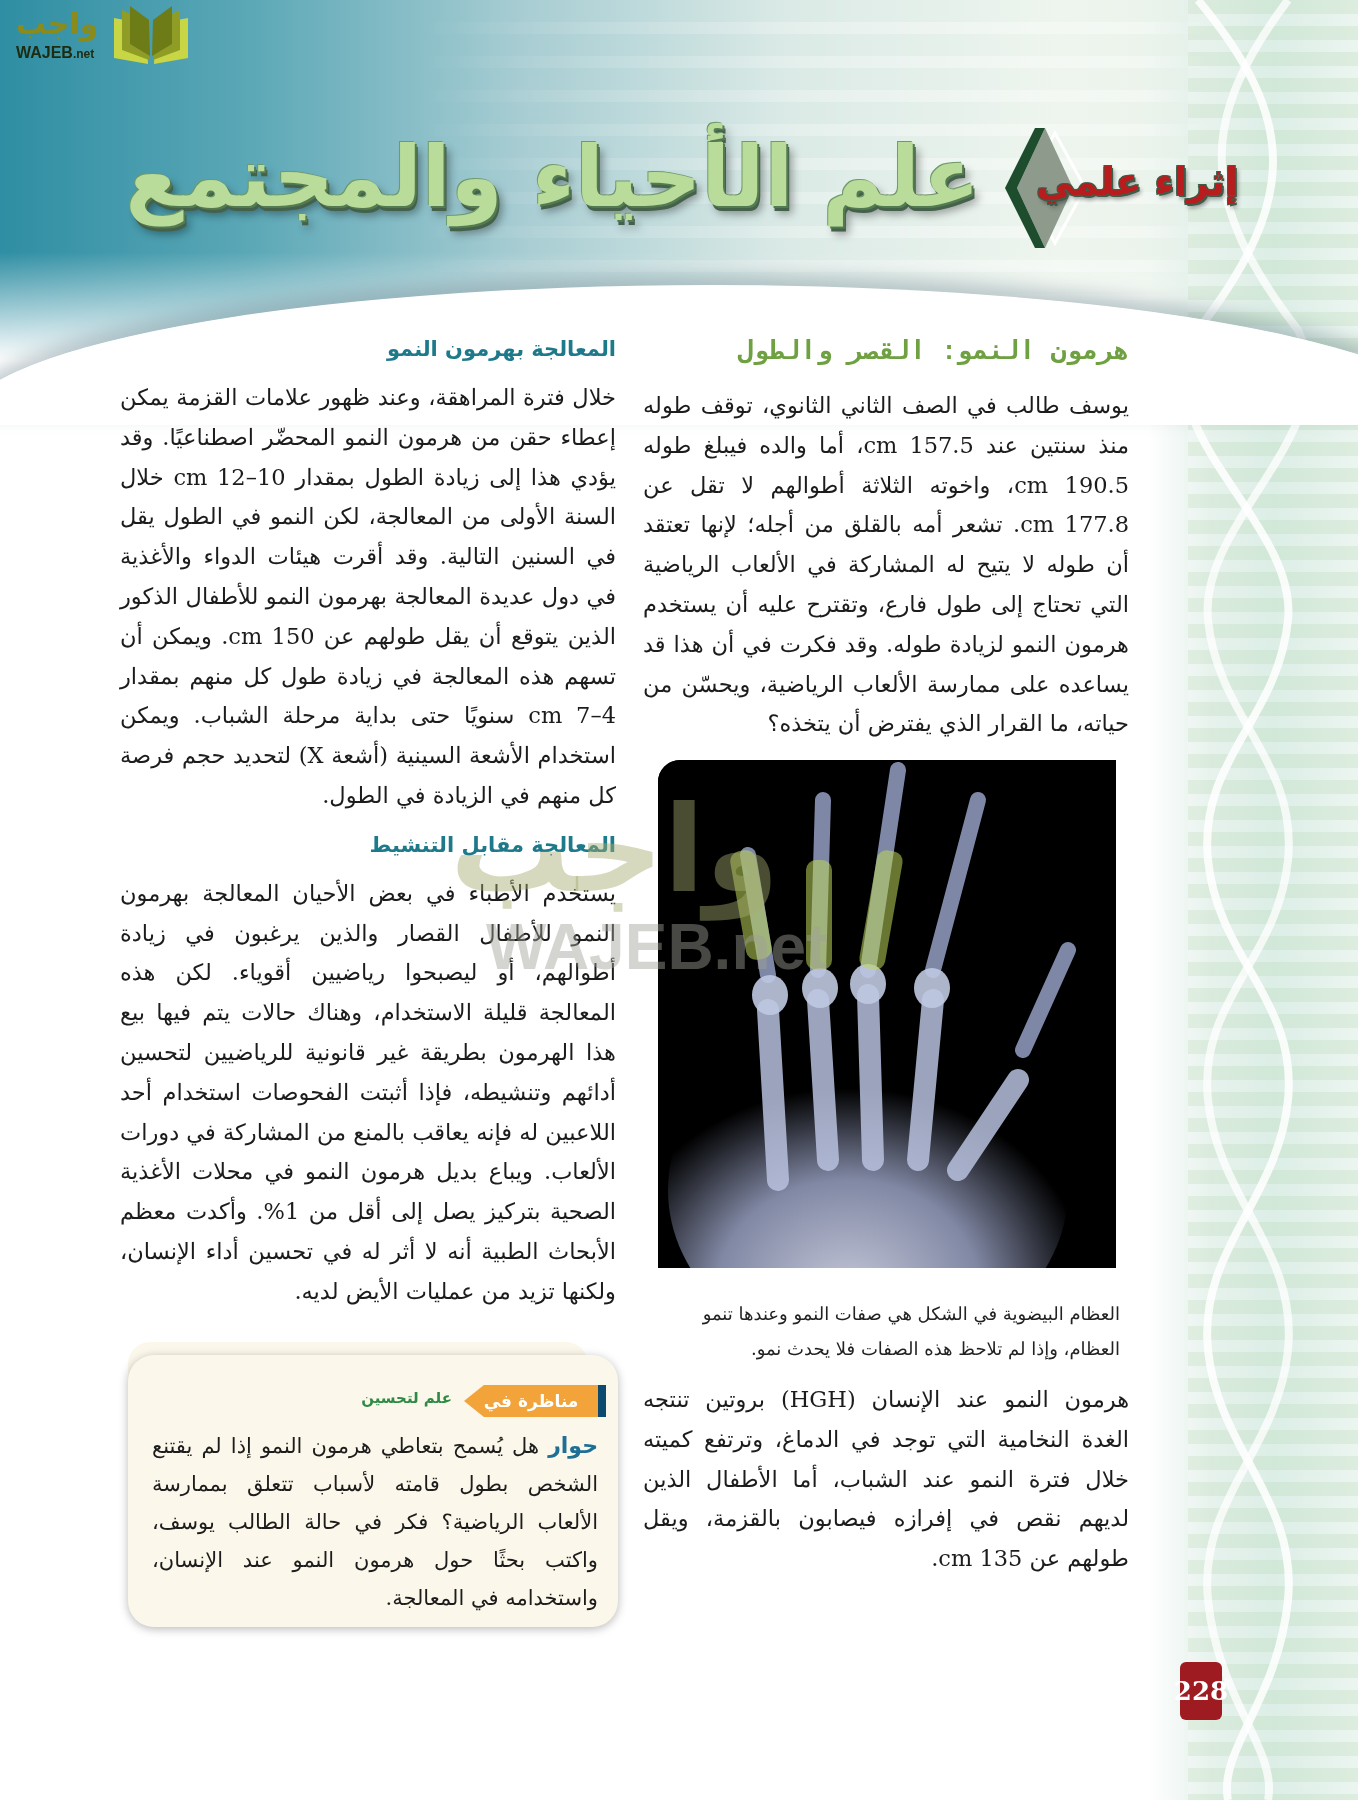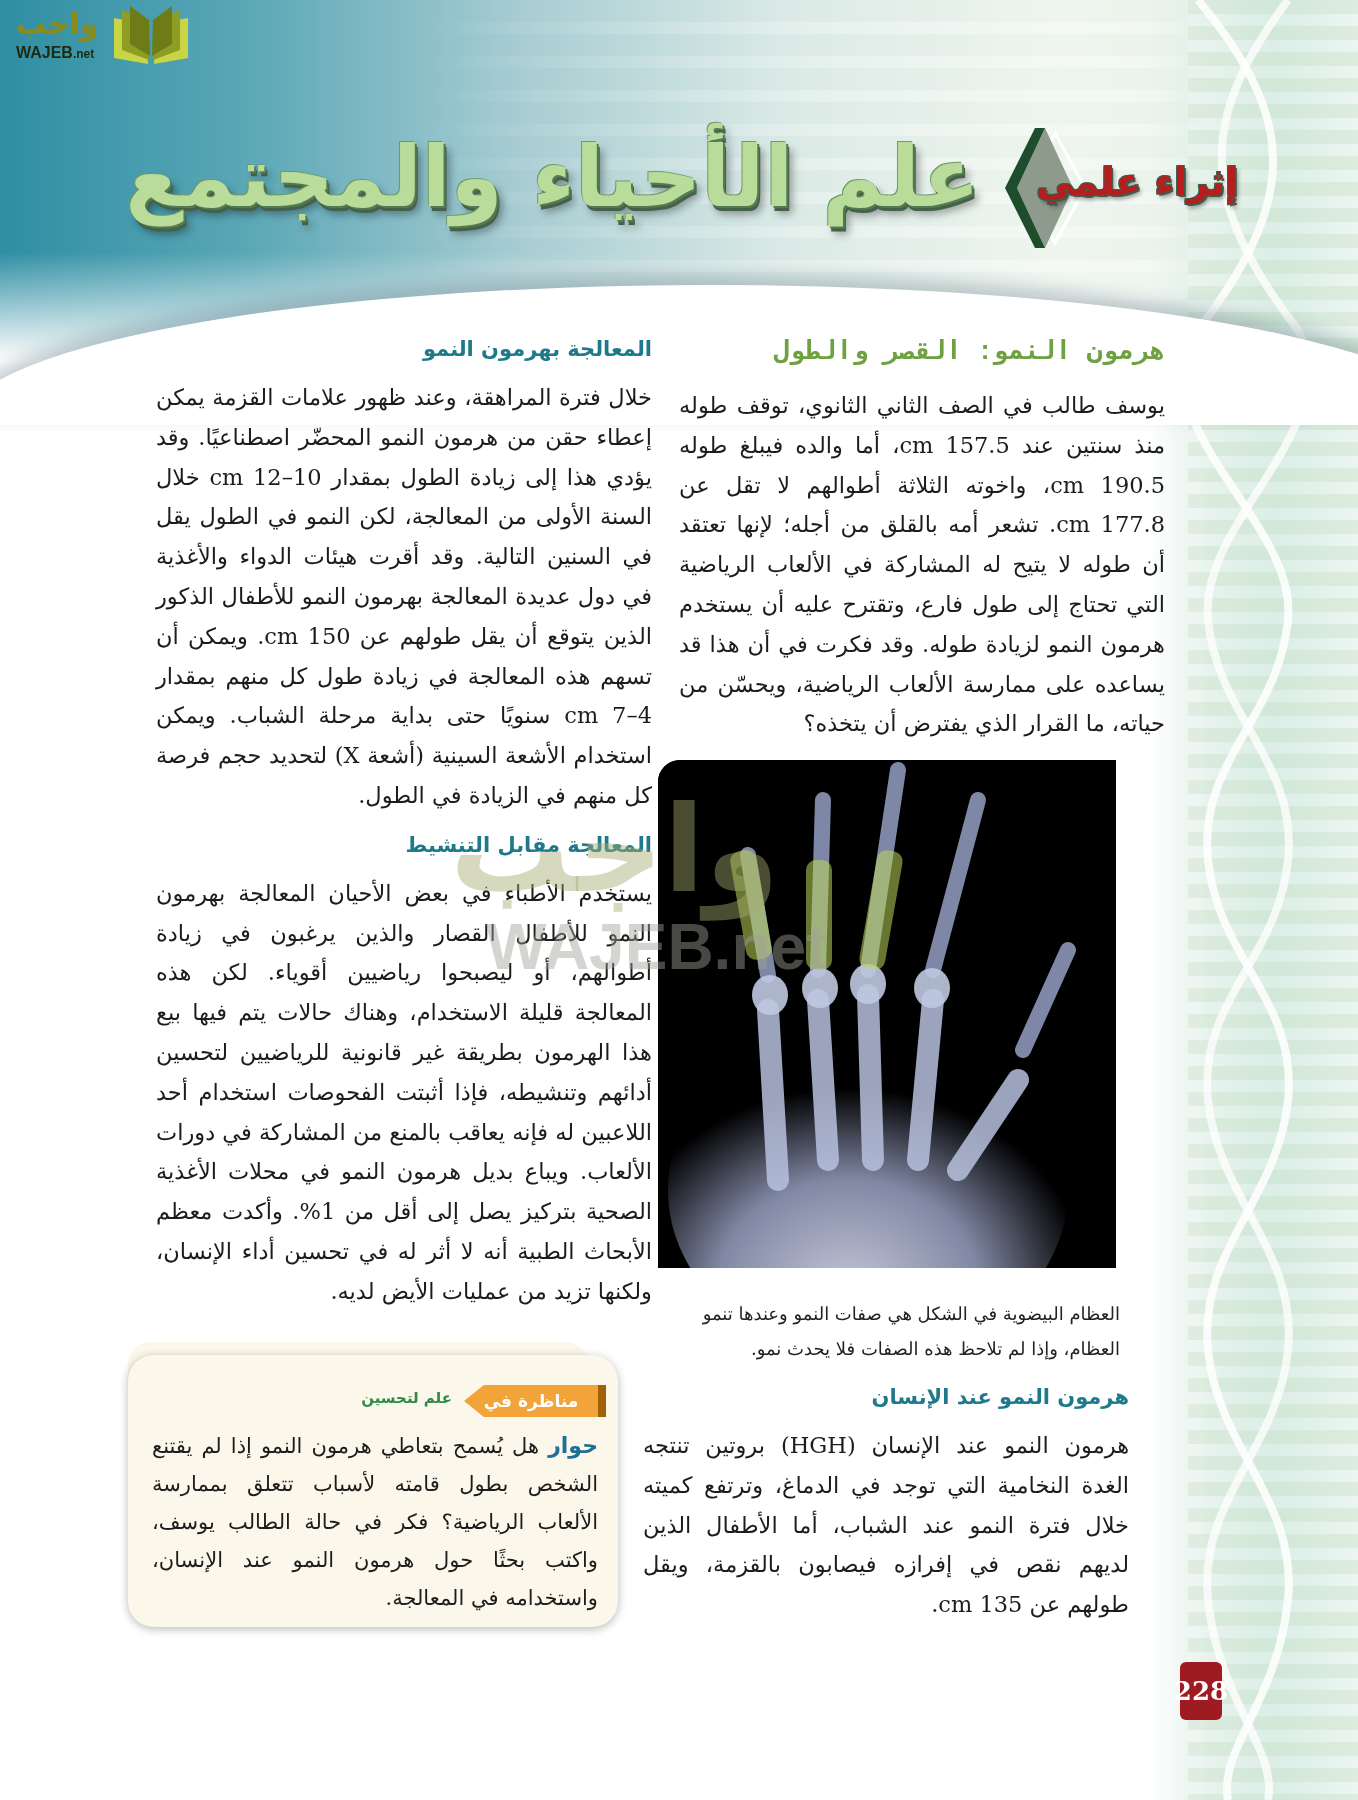--- a/index.html
+++ b/index.html
@@ -62,21 +62,21 @@
     }
     .diamond { position: absolute; left: 985px; top: 128px; width: 100px; height: 120px; }
     .main-title {
       position: absolute; left: 300px; top: 128px; width: 680px; text-align: center;
       font-size: 84px; font-weight: bold; color: #b9dc9a; direction: rtl; white-space: nowrap;
       text-shadow: 2px 2px 0 #547a52, -1px -1px 0 #6e9a69, 3px 5px 0 #44614a, 6px 8px 8px rgba(0,0,0,0.35);
       letter-spacing: 2px;
     }
 
     
-    .col { position: absolute; direction: rtl; text-align: justify; margin-left: 36px; }
+    .col { position: absolute; direction: rtl; text-align: justify; }
     .col-right { left: 643px; top: 332px; width: 486px; }
     .col-left { left: 120px; top: 332px; width: 496px; }
 
     .h-green {
       font-size: 26px; font-weight: bold; color: #6fa142; margin-bottom: 14px; line-height: 40px; font-family: Liberation Mono, monospace;
     }
     .h-teal {
       font-size: 21px; font-weight: bold; color: #1e7a8a; line-height: 34px; margin-bottom: 12px;
     }
     .para {
@@ -108,21 +108,21 @@
     }
     .debate-tab {
       position: absolute; left: 128px; top: 1342px; width: 460px; height: 40px;
       background: #fbf7ea; border-radius: 22px 22px 0 0;
     }
     .debate-tag {
       position: absolute; right: 12px; top: 30px; height: 32px; width: 142px;
       background: #f2a43a; color: #fff; font-size: 17px; font-weight: bold; direction: rtl;
       display: flex; align-items: center; justify-content: center;
       clip-path: polygon(0 50%, 14% 0, 100% 0, 100% 100%, 14% 100%);
-      border-right: 8px solid #a16207;
+      border-right: 8px solid #0c4a6e;
     }
     .debate-subject { position: absolute; right: 166px; top: 34px; font-size: 15px; font-weight: bold; color: #2e8a45; direction: rtl; }
     .debate-body {
       position: absolute; left: 24px; top: 72px; width: 446px; direction: rtl; text-align: justify;
       font-family: "DejaVu Serif", serif; font-size: 21px; line-height: 38px; text-align-last: right;
     }
     .debate-label { font-family: "DejaVu Sans", sans-serif; font-weight: bold; color: #1e6f96; font-size: 22px; }
 
     .page-num {
       position: absolute; left: 1180px; top: 1662px; width: 42px; height: 58px;
@@ -205,21 +205,20 @@
     <g fill="rgba(190,215,90,0.55)">
       <rect x="80" y="90" width="26" height="110" rx="10" transform="rotate(-10 93 145)"></rect>
       <rect x="148" y="100" width="26" height="110" rx="10"></rect>
       <rect x="210" y="90" width="26" height="120" rx="10" transform="rotate(10 223 150)"></rect>
     </g>
   </svg>
 </div>
 <div class="caption">العظام البيضوية في الشكل هي صفات النمو وعندها تنمو العظام، وإذا لم تلاحظ هذه الصفات فلا يحدث نمو.</div>
 
 <div class="sec-hgh">
-  <div class="h-teal">هرمون النمو عند الإنسان</div>
   <p class="para">هرمون النمو عند الإنسان (HGH) بروتين تنتجه الغدة النخامية التي توجد في الدماغ، وترتفع كميته خلال فترة النمو عند الشباب، أما الأطفال الذين لديهم نقص في إفرازه فيصابون بالقزمة، ويقل طولهم عن 135 cm.</p>
 </div>
 
 <div class="col col-left">
   <div class="h-teal">المعالجة بهرمون النمو</div>
   <p class="para">خلال فترة المراهقة، وعند ظهور علامات القزمة يمكن إعطاء حقن من هرمون النمو المحضّر اصطناعيًا. وقد يؤدي هذا إلى زيادة الطول بمقدار 10–12 cm خلال السنة الأولى من المعالجة، لكن النمو في الطول يقل في السنين التالية. وقد أقرت هيئات الدواء والأغذية في دول عديدة المعالجة بهرمون النمو للأطفال الذكور الذين يتوقع أن يقل طولهم عن 150 cm. ويمكن أن تسهم هذه المعالجة في زيادة طول كل منهم بمقدار 4–7 cm سنويًا حتى بداية مرحلة الشباب. ويمكن استخدام الأشعة السينية (أشعة X) لتحديد حجم فرصة كل منهم في الزيادة في الطول.</p>
   <div class="h-teal">المعالجة مقابل التنشيط</div>
   <p class="para">يستخدم الأطباء في بعض الأحيان المعالجة بهرمون النمو للأطفال القصار والذين يرغبون في زيادة أطوالهم، أو ليصبحوا رياضيين أقوياء. لكن هذه المعالجة قليلة الاستخدام، وهناك حالات يتم فيها بيع هذا الهرمون بطريقة غير قانونية للرياضيين لتحسين أدائهم وتنشيطه، فإذا أثبتت الفحوصات استخدام أحد اللاعبين له فإنه يعاقب بالمنع من المشاركة في دورات الألعاب. ويباع بديل هرمون النمو في محلات الأغذية الصحية بتركيز يصل إلى أقل من 1%. وأكدت معظم الأبحاث الطبية أنه لا أثر له في تحسين أداء الإنسان، ولكنها تزيد من عمليات الأيض لديه.</p>
 </div>
 

